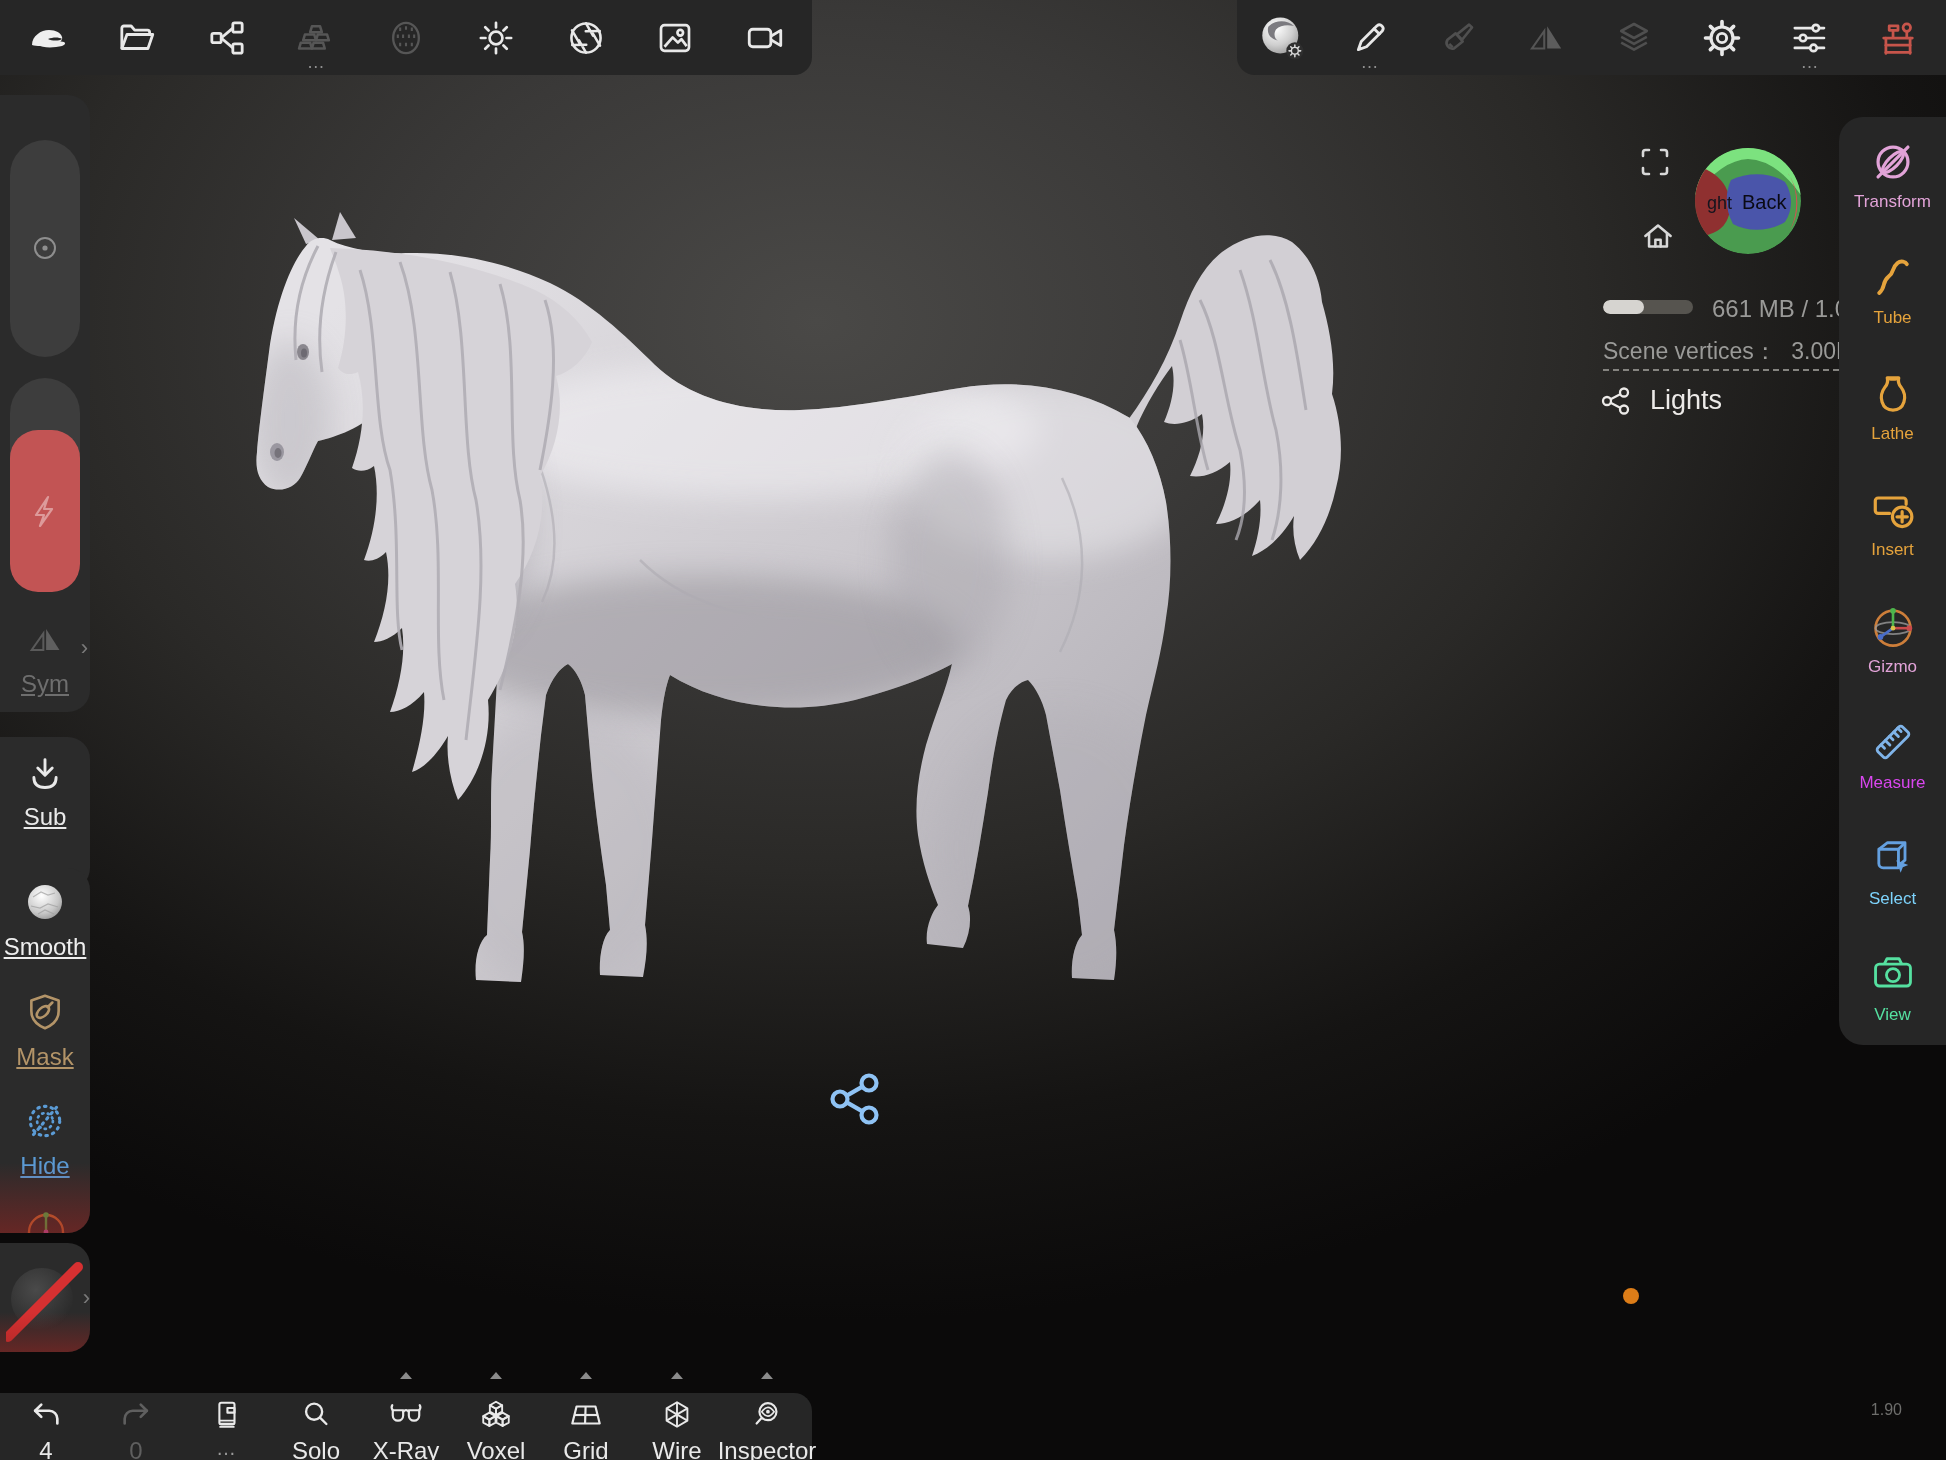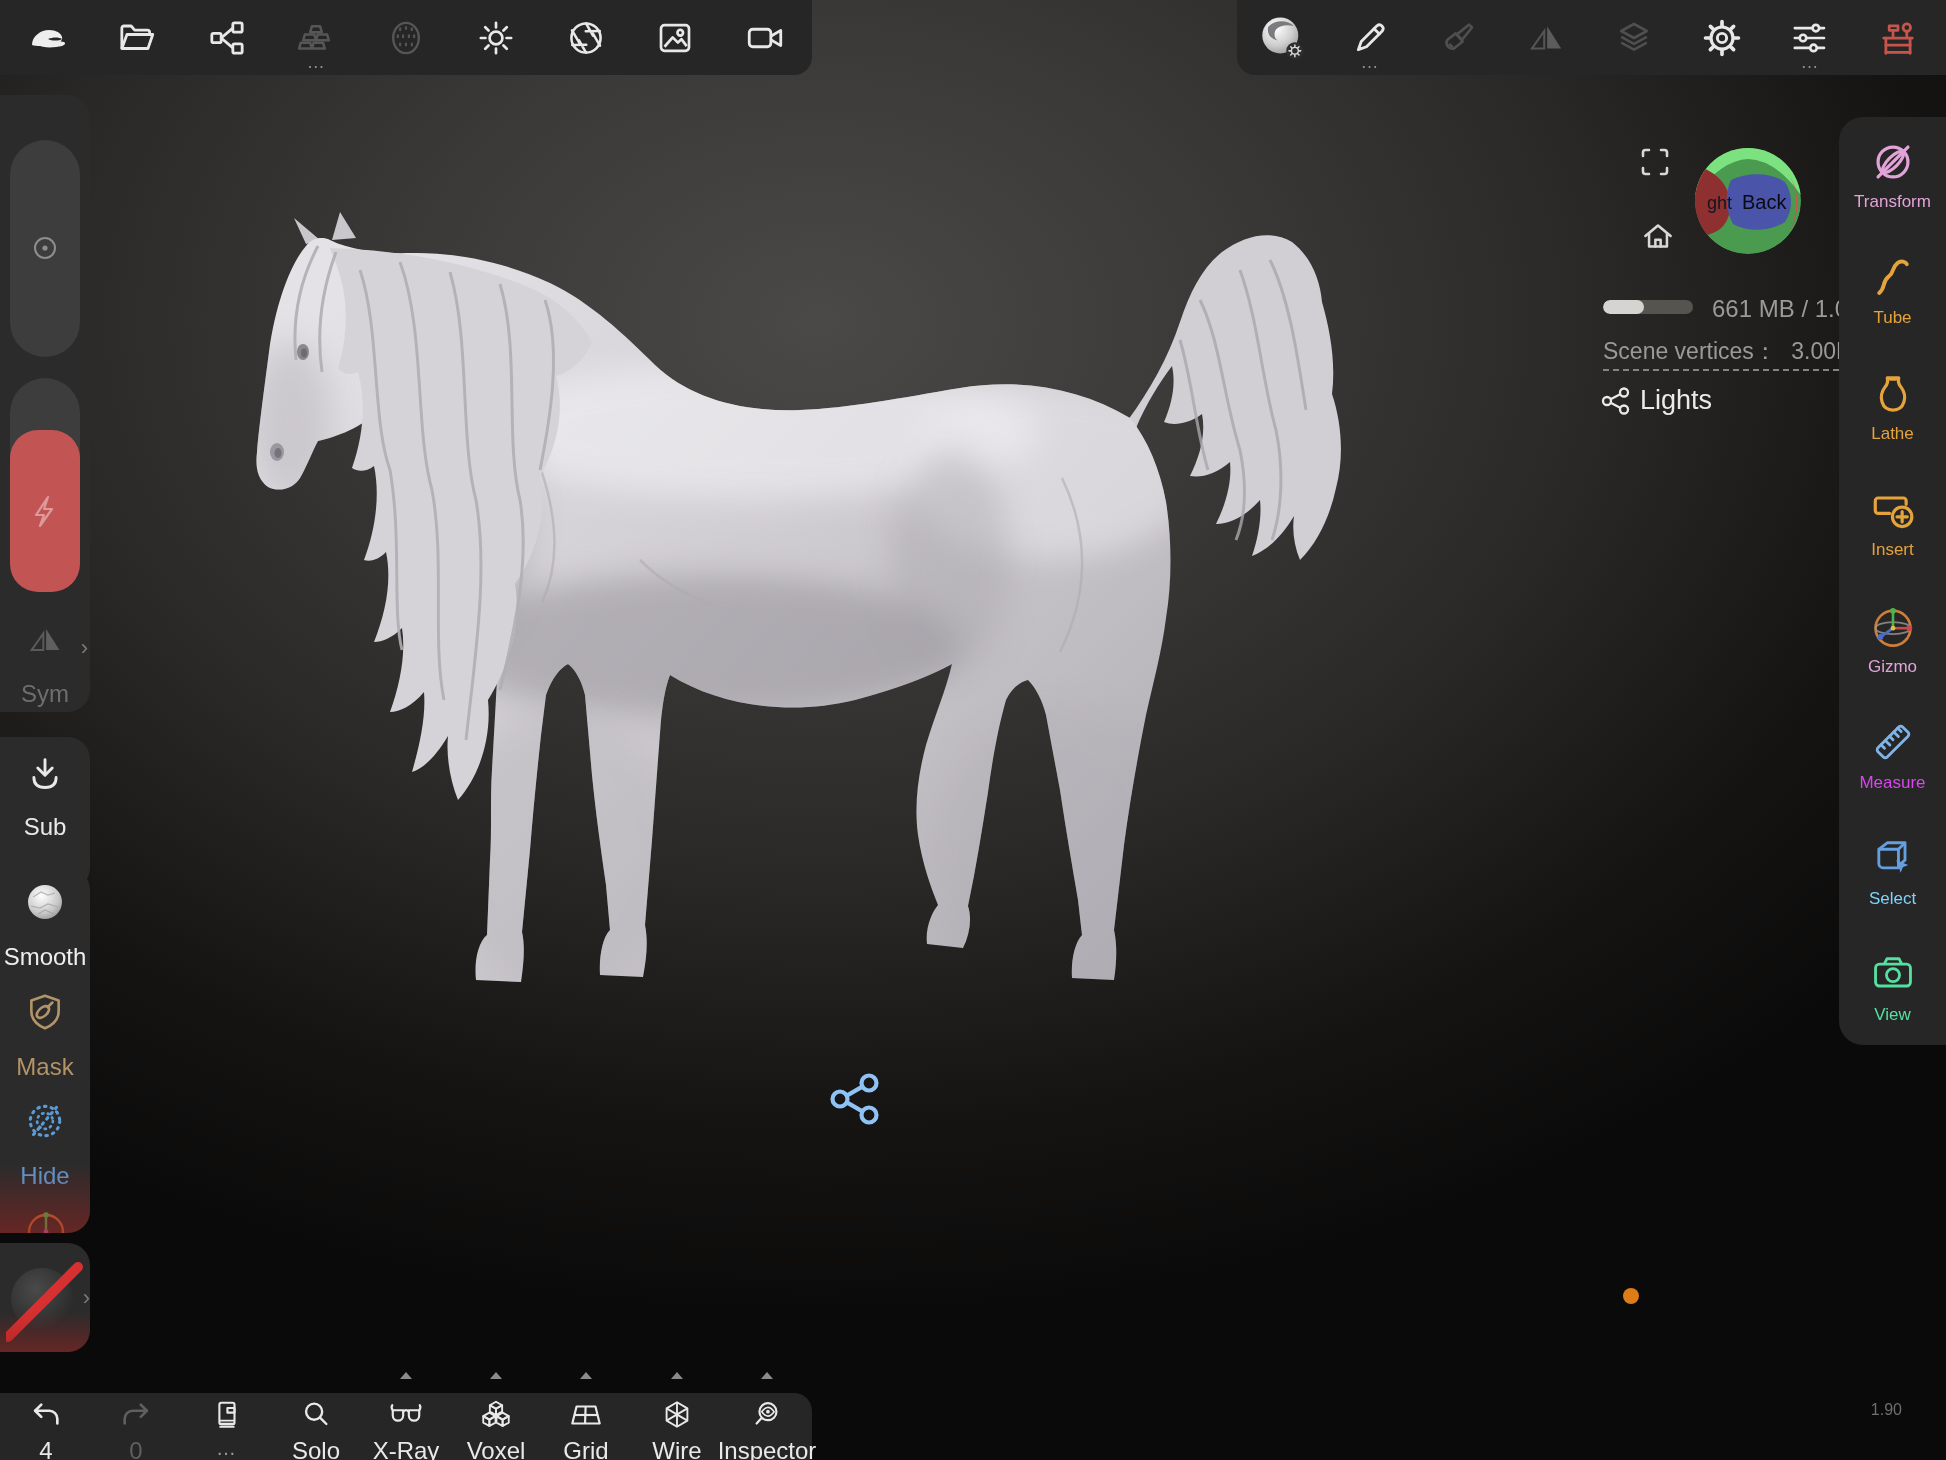--- a/index.html
+++ b/index.html
@@ -9,21 +9,21 @@
   #stage{position:absolute;inset:0;z-index:0;
     background:radial-gradient(1400px 1000px at 42% 22%, #4a4947 0%, #3a3938 30%, #2a2927 55%, #151413 80%, #0b0a0a 100%);}
   #horse-svg{position:absolute;left:0;top:0;z-index:1;}
   .hud{position:absolute;z-index:2;}
   .hud-text{color:#9a9a98;font-size:24px;white-space:nowrap;}
   #memory-bar{left:1603px;top:300px;width:90px;height:14px;border-radius:8px;background:#56544f;overflow:hidden;}
   #memory-fill{height:100%;width:45%;background:#d6d4d0;border-radius:8px;}
   #memory-text{left:1712px;top:295px;}
   #vertices-row{left:1603px;top:336px;font-size:23px;}
   #dashed-sep{left:1603px;top:369px;width:276px;border-top:2px dashed #858480;}
-  #lights-row{left:1600px;top:385px;display:flex;align-items:center;gap:10px;color:#eceae8;font-size:27px;}
+  #lights-row{left:1600px;top:385px;display:flex;align-items:center;gap:20px;color:#eceae8;font-size:27px;}
   #zoom-scale{right:44px;top:1401px;color:#6e6e6c;font-size:16px;}
   #orange-dot{left:1623px;top:1288px;width:16px;height:16px;border-radius:50%;background:#dd7d18;}
   #scene-light{left:826px;top:1070px;}
   
   .panel{position:absolute;background:#262626;z-index:5;}
   .icn{display:block;}
   .more-dots{color:#8f8f8f;font-size:18px;line-height:8px;text-align:center;letter-spacing:1px;}
   
   #bar-tl{left:0;top:0;width:812px;height:75px;border-radius:0 0 18px 0;
           display:flex;align-items:center;justify-content:space-between;padding:0 23px;box-sizing:border-box;}
@@ -40,21 +40,21 @@
   .c-sblue{color:#7dd3fc}.c-green{color:#55e0a0}
   
   .rail{position:absolute;left:0;width:90px;background:#2b2b2b;border-radius:0 22px 22px 0;z-index:5;}
   #rail-a{top:95px;height:617px;}
   .slider-track{position:absolute;left:10px;width:70px;background:#3d3d3d;border-radius:35px;}
   #track1{top:45px;height:217px;}
   #track2{top:283px;height:214px;}
   #red-btn{position:absolute;left:10px;top:335px;width:70px;height:162px;border-radius:28px;background:#c25454;
            display:flex;align-items:center;justify-content:center;}
   .rail-item{position:absolute;left:0;width:90px;text-align:center;}
-  .rail-label{font-size:24px;margin-top:16px;}
+  .rail-label{font-size:24px;margin-top:6px;text-decoration:underline;}
   #rail-b{top:737px;height:153px;}
   #rail-c{top:868px;height:365px;overflow:hidden;}
   #rail-d{top:1243px;height:109px;overflow:hidden;}
   .red-fade{position:absolute;left:0;right:0;bottom:0;height:70px;pointer-events:none;
             background:linear-gradient(180deg,rgba(160,30,30,0) 0%,rgba(150,35,32,.55) 100%);}
   .chev{position:absolute;color:#7a7a7a;font-size:22px;}
   
   #bar-bottom{left:0;top:1393px;width:812px;height:67px;border-radius:0 18px 0 0;}
   .bb-item{position:absolute;top:1398px;width:100px;text-align:center;z-index:6;}
   .bb-item .bb-label{font-size:24px;color:#e9e9e9;margin-top:1px;}

